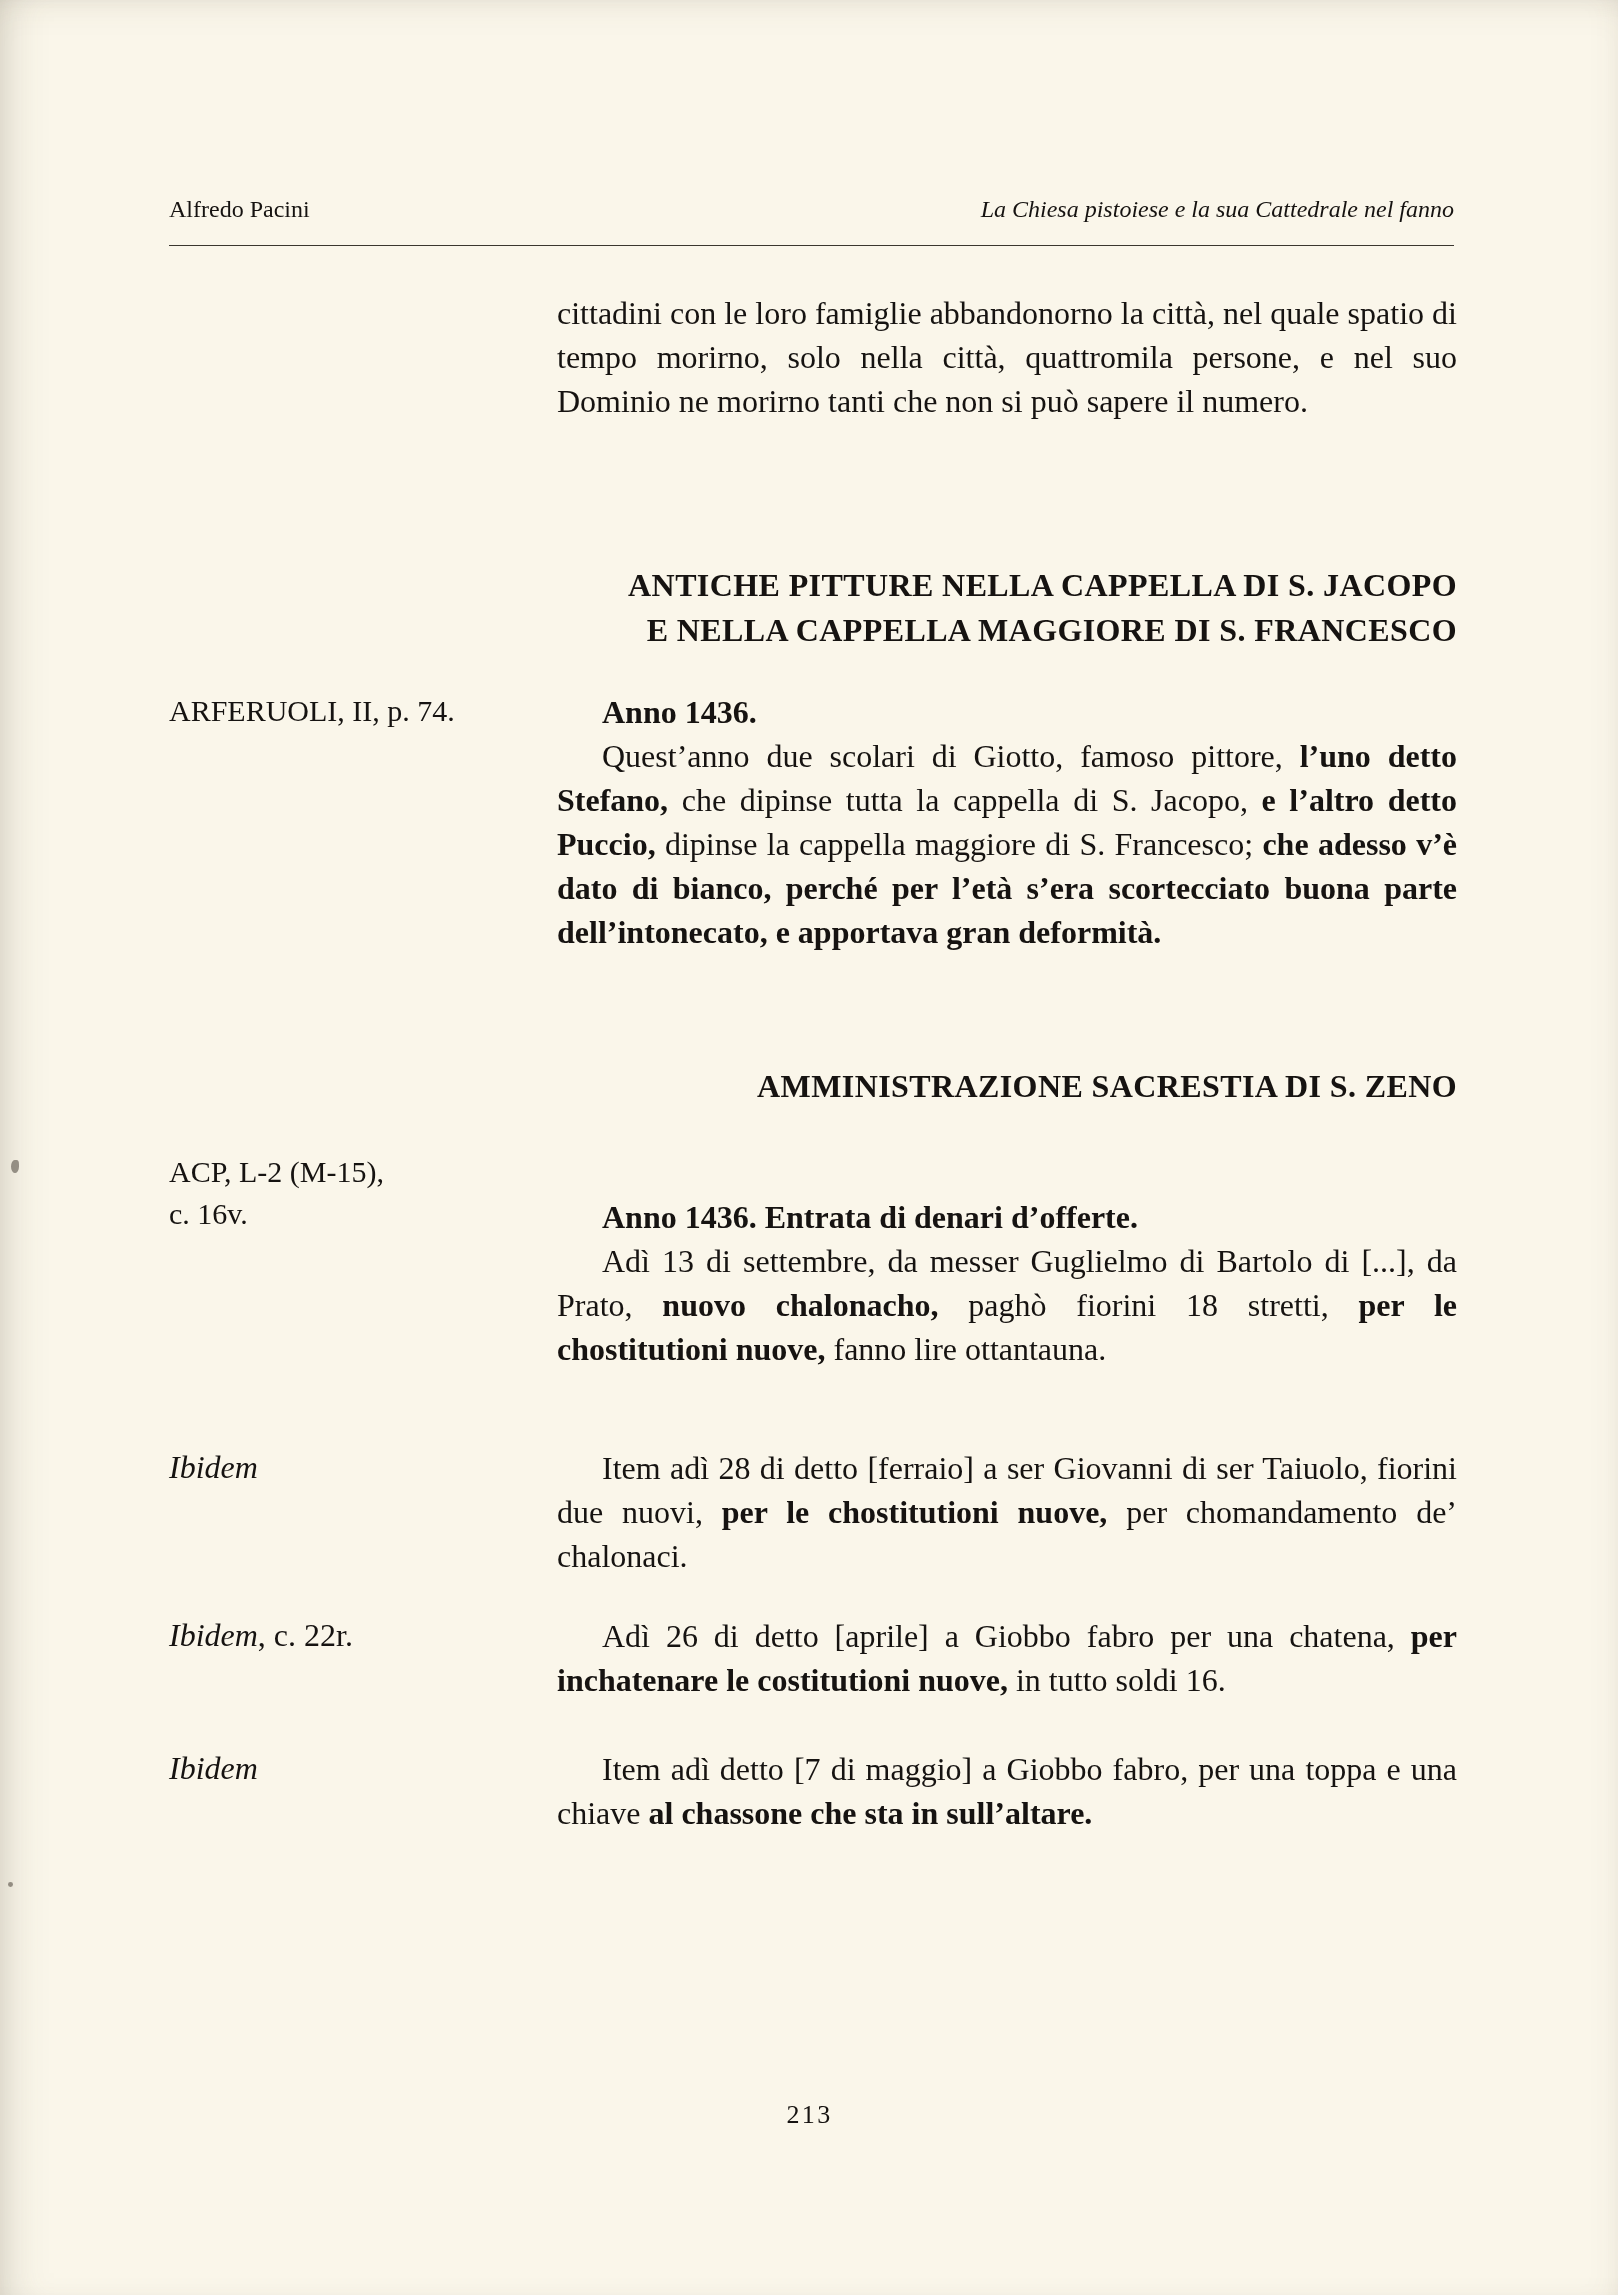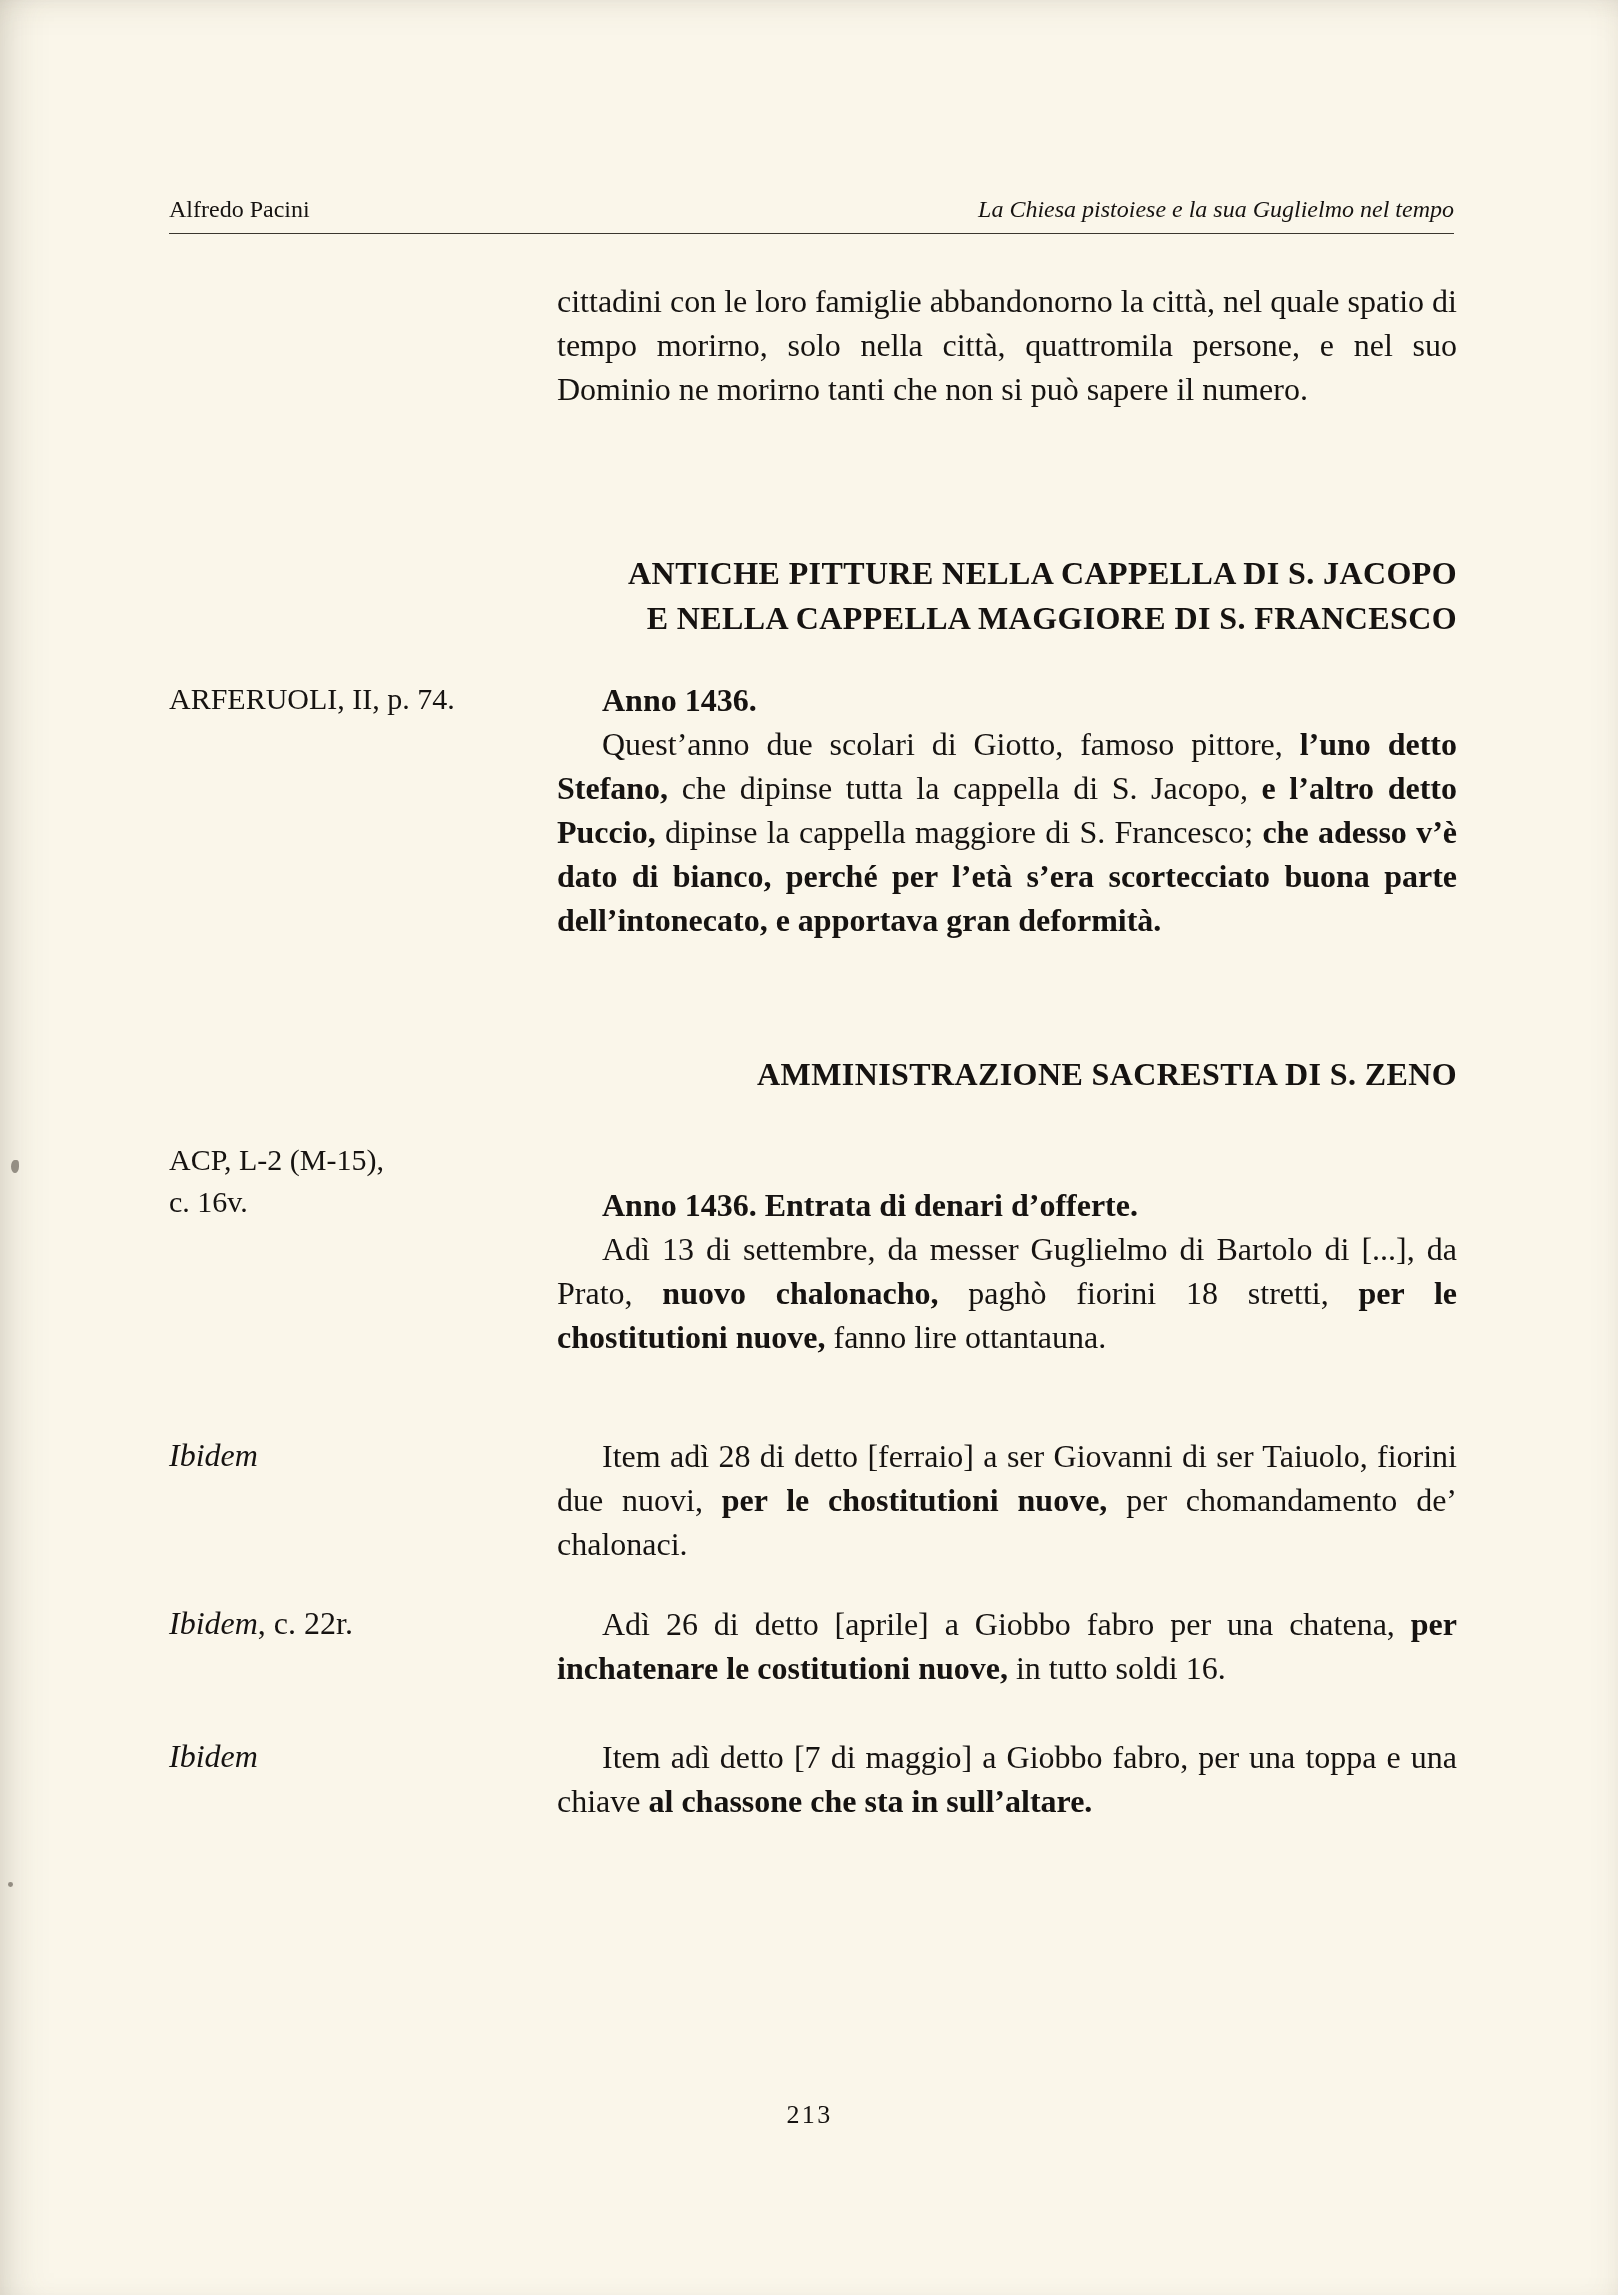--- a/index.html
+++ b/index.html
@@ -18,21 +18,21 @@
     overflow: hidden;
     box-shadow: inset 32px 0 49px -37px rgba(90,80,60,0.35),
                 inset -20px 0 41px -32px rgba(90,80,60,0.18),
                 inset 0 24px 49px -37px rgba(90,80,60,0.20);
   }
   .running-head {
     display: flex;
     justify-content: space-between;
     align-items: flex-end;
     margin: 196px 165px 0 169px;
-    padding-bottom: 11px;
+    padding-bottom: 23px;
     border-bottom: 1.6px solid #3a362f;
     font-size: 24px;
     line-height: 1.1;
   }
   .running-head .author { font-style: normal; }
   .running-head .booktitle { font-style: italic; }
 
   .body-area {
     padding: 0 162px 0 169px;
   }
@@ -99,21 +99,21 @@
   .speck.s1 { width: 7.3px; height: 13px; left: 11.4px; top: 1160px; border-radius: 60% 40% 60% 60%; }
   .speck.s2 { width: 4.9px; height: 4.9px; left: 8px; top: 1882px; }
 </style>
 </head>
 <body>
 
 <div class="page">
 
   <div class="running-head">
     <span class="author">Alfredo Pacini</span>
-    <span class="booktitle">La Chiesa pistoiese e la sua Guglielmo nel tempo</span>
+    <span class="booktitle">La Chiesa pistoiese e la sua Cattedrale nel fanno</span>
   </div>
 
   <div class="body-area">
 
     <div class="intro"><span>cittadini con le loro famiglie abbandonorno la città, nel quale spatio di tempo morirno, solo nella città, quattromila persone, e nel suo Dominio ne morirno tanti che non si può sapere il numero.</span></div>
 
     <div class="section-heading">ANTICHE PITTURE NELLA CAPPELLA DI S. JACOPO
 E NELLA CAPPELLA MAGGIORE DI S. FRANCESCO</div>
 
     <div class="row entry-1">

